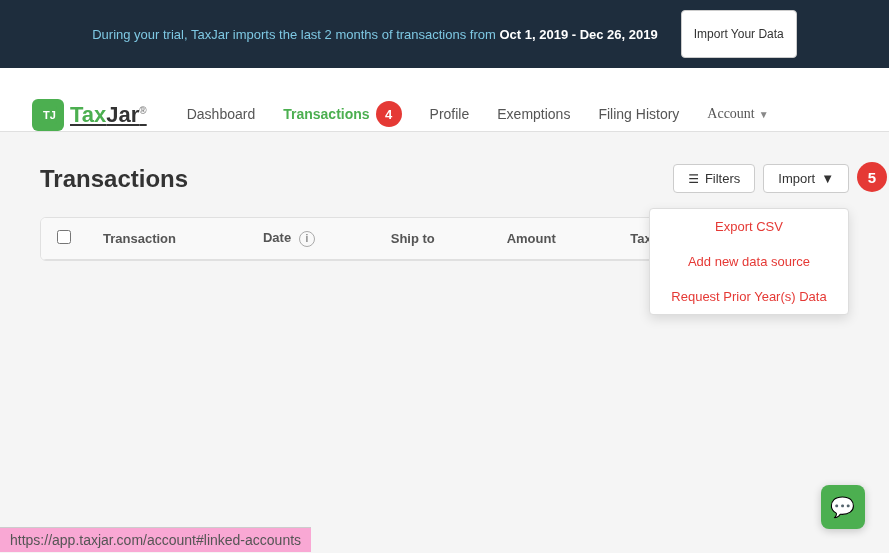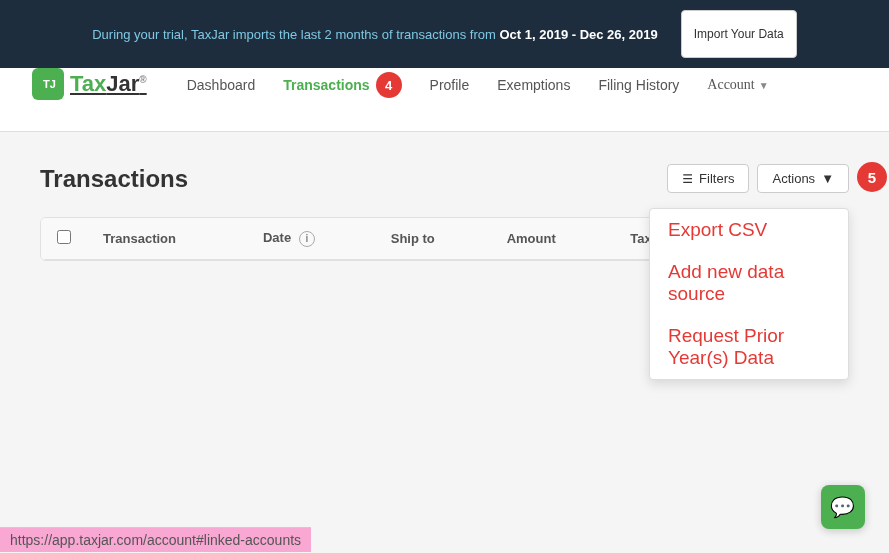--- a/index.html
+++ b/index.html
@@ -29,21 +29,21 @@
       color: #333;
       white-space: nowrap;
     }
 
     
     .header {
       background: #fff;
       border-bottom: 1px solid #e0e0e0;
       padding: 0 32px;
       display: flex;
-      align-items: flex-start;
+      align-items: flex-end;
       height: 64px;
     }
     .logo {
       display: flex;
       align-items: center;
       gap: 6px;
       margin-right: 40px;
       text-decoration: none;
     }
     .logo-icon {
@@ -182,25 +182,26 @@
       right: 0;
       background: #fff;
       border: 1px solid #ddd;
       border-radius: 4px;
       box-shadow: 0 4px 12px rgba(0,0,0,0.12);
       z-index: 100;
       min-width: 200px;
     }
     .dropdown-item {
       padding: 10px 18px;
-      font-size: 19px;
+      font-size: 13px;
       color: #e53935;
       cursor: pointer;
       display: block;
       text-decoration: none;
+      text-align: center;
     }
 
     
     .step-badge-5 {
       background: #e53935;
       color: #fff;
       border-radius: 50%;
       width: 30px;
       height: 30px;
       display: flex;
@@ -321,21 +322,21 @@
 <main class="main">
   <div class="page-header">
     <h1 class="page-title">Transactions</h1>
     <div class="toolbar">
       <button class="filter-btn">
         <span class="filter-icon">☰</span>
         <span>Filters</span>
       </button>
       <div style="position:relative;">
         <button class="actions-btn">
-          <span>Actions</span>
+          <span>Import</span>
           <span>▼</span>
         </button>
 
         <div class="dropdown-menu">
           <a class="dropdown-item">Export CSV</a>
           <a class="dropdown-item">Add new data source</a>
           <a class="dropdown-item">Request Prior Year(s) Data</a>
         </div>
 
         <div class="step-badge-5">5</div>

